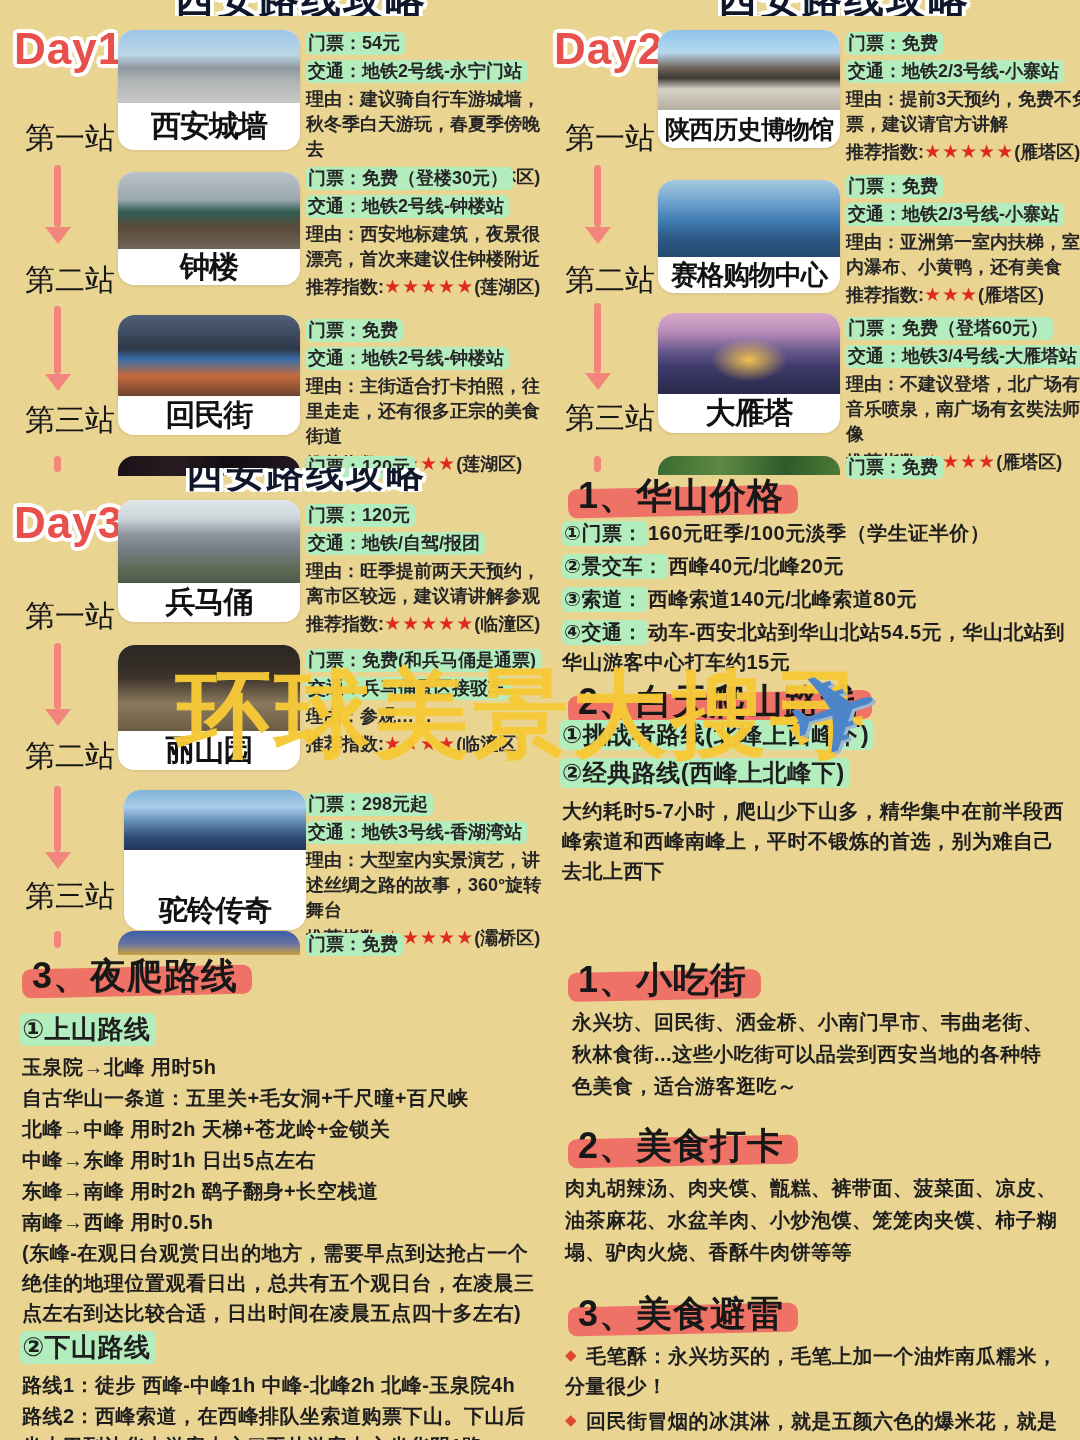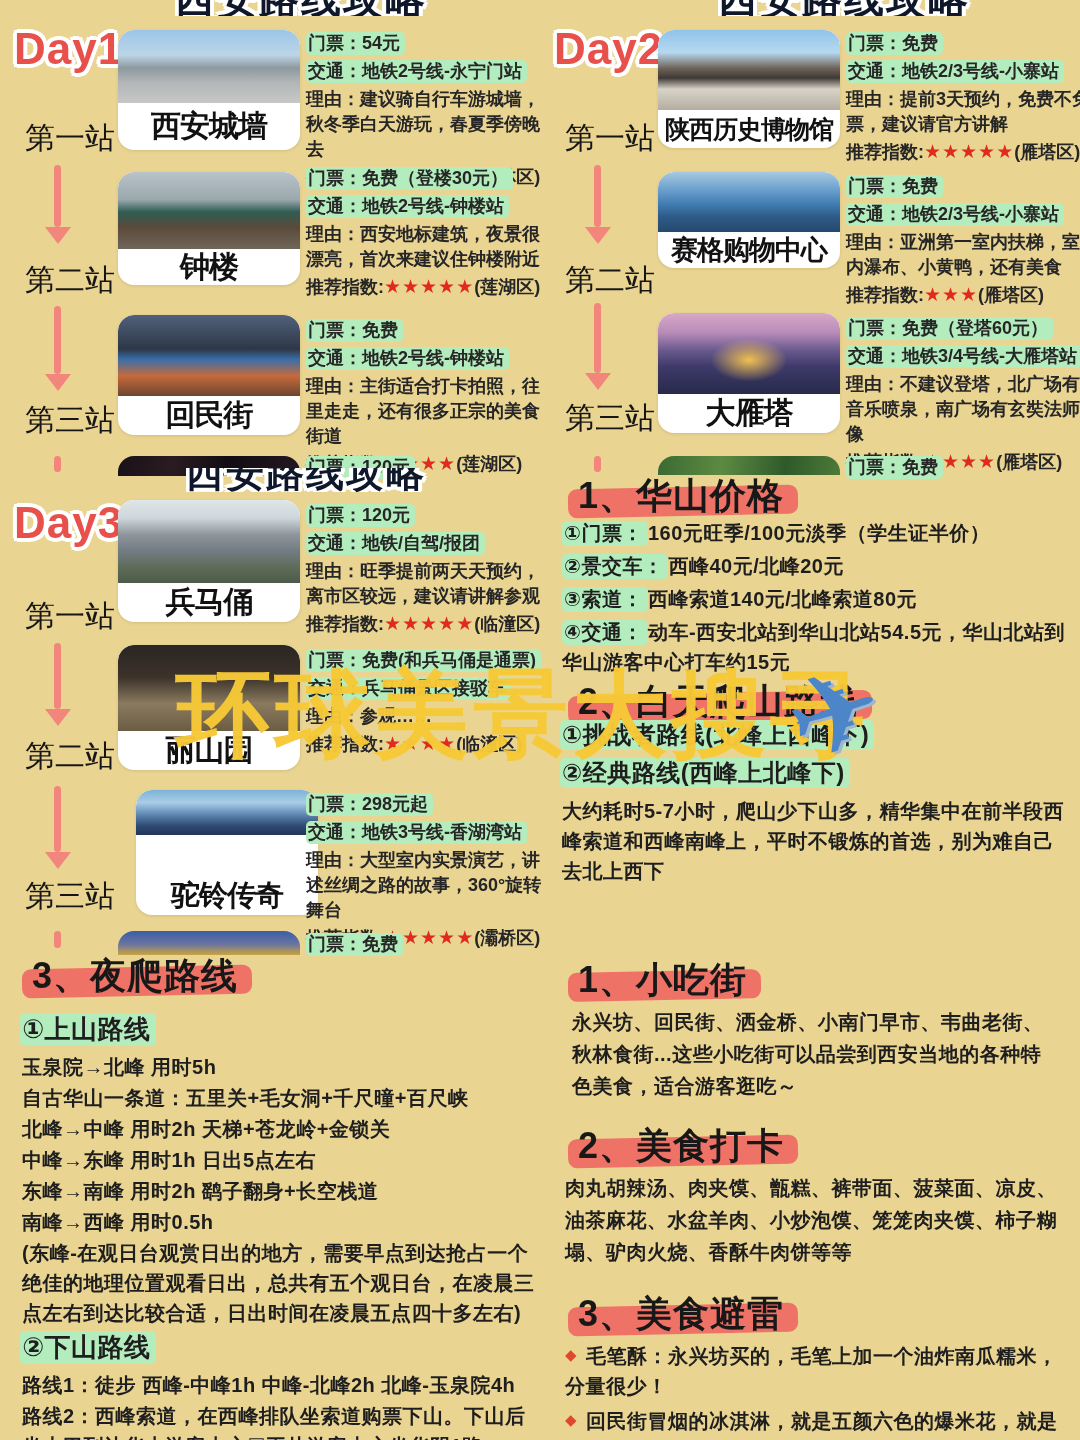--- a/index.html
+++ b/index.html
@@ -103,31 +103,31 @@
   </div>
   <div class="strip s1" style="left:118px;top:456px;height:20px;"></div>
   <div class="card" style="left:118px;top:500px;height:122px;">
     <div class="card-img im3"></div>
     <div class="card-title" style="height:39px;font-size:30px;">兵马俑</div>
   </div>
   <div class="card" style="left:118px;top:645px;height:125px;">
     <div class="card-img im4"></div>
     <div class="card-title" style="height:39px;font-size:30px;">丽山园</div>
   </div>
-  <div class="card" style="left:136px;top:790px;height:125px;gap:41px;">
+  <div class="card" style="left:124px;top:790px;height:140px;gap:41px;">
     <div class="card-img im5"></div>
     <div class="card-title" style="height:39px;font-size:29px;">驼铃传奇</div>
   </div>
   <div class="strip s2" style="left:118px;top:931px;height:24px;"></div>
 
   <div class="card" style="left:658px;top:30px;height:118px;">
     <div class="card-img im6"></div>
     <div class="card-title" style="height:38px;font-size:25px;">陕西历史博物馆</div>
   </div>
-  <div class="card" style="left:658px;top:172px;height:96px;">
+  <div class="card" style="left:658px;top:180px;height:113px;">
     <div class="card-img im7"></div>
     <div class="card-title" style="height:36px;font-size:27px;">赛格购物中心</div>
   </div>
   <div class="card" style="left:658px;top:313px;height:120px;">
     <div class="card-img im8"></div>
     <div class="card-title" style="height:39px;font-size:30px;">大雁塔</div>
   </div>
   <div class="strip s3" style="left:658px;top:456px;height:19px;"></div>
 
   <div class="station" style="left:25px;top:118px;">第一站</div>

